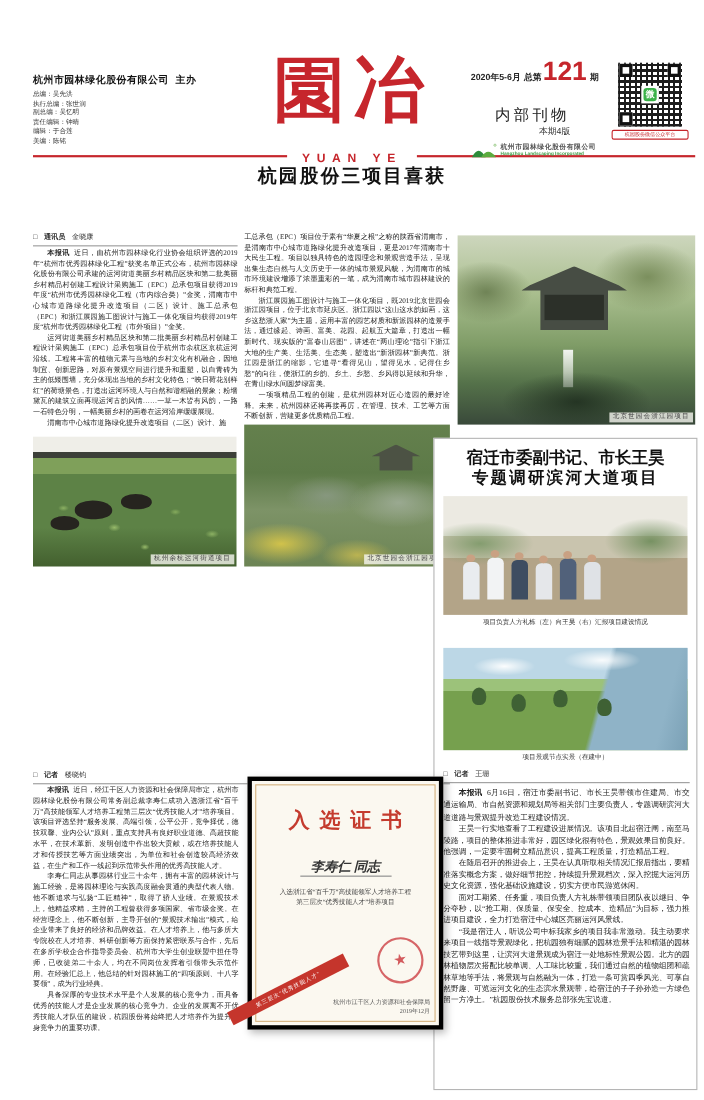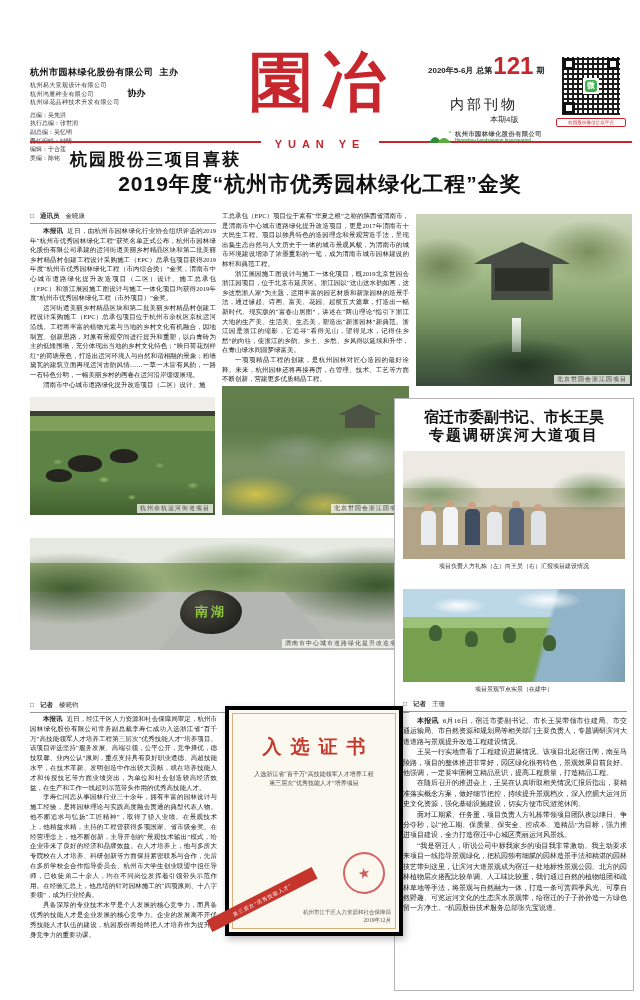--- a/index.html
+++ b/index.html
@@ -42,21 +42,21 @@
     repeating-linear-gradient(90deg,#1c1c1c 0 2px,rgba(255,255,255,.92) 2px 5px); }
   .qr i { position:absolute; width:12px; height:12px; border:3px solid #111; background:#fff; }
   .qr i.c1{left:1px;top:1px;} .qr i.c2{right:1px;top:1px;} .qr i.c3{left:1px;bottom:1px;}
   .qr-center { position:absolute; left:21px; top:21px; width:16px; height:16px; background:#fff;
     display:flex; align-items:center; justify-content:center; }
   .qr-center b { width:12px; height:12px; background:#3cb24a; border-radius:3px; color:#fff;
     font:bold 8px/12px "Liberation Sans",sans-serif; text-align:center; }
   .qr-cap { margin-top:3px; border:1px solid #c6262c; border-radius:2px; color:#c6262c;
     font:4.6px/7px "Liberation Sans",sans-serif; text-align:center; padding:0 1px; }
   
-  .hl1 { position:absolute; left:70px; top:150px; width:500px; 
+  .hl1 { position:absolute; left:70px; top:150px; width:500px; text-align:center;
     font:bold 17px/20px "Liberation Sans",sans-serif; color:#111; letter-spacing:2px; }
   .hl2 { position:absolute; left:30px; top:171px; width:580px; text-align:center;
     font:bold 21px/26px "Liberation Sans",sans-serif; color:#111; letter-spacing:1px; }
   
   .byline { font:6.5px/9px "Liberation Serif",serif; color:#333;
     border-bottom:1px solid #999; padding-bottom:3px; }
   .byline b { font-weight:bold; margin-right:6px; }
   .byline-1 { position:absolute; left:30px; top:211px; width:186px; }
   .col { position:absolute; overflow:hidden; text-align:justify; }
   .col p, .r-text p, .l-text p { text-indent:2em; }
@@ -169,28 +169,20 @@
 </style>
 </head>
 <body>
 
 <div class="page">
 
   <div class="masthead-left">
     <div class="sponsor-row">
       <span>杭州市园林绿化股份有限公司</span><span class="sponsor-role">主办</span>
     </div>
-    <div class="co-row">
-      <div class="co-list">
-          <p>杭州易大景观设计有限公司</p>
-          <p>杭州鸿雁种业有限公司</p>
-          <p>杭州绿花品种技术开发有限公司</p>
-        </div>
-      <div class="co-label">协办</div>
-    </div>
     <div class="staff-list">
         <p>总编：吴先洪</p>
         <p>执行总编：张世润</p>
         <p>副总编：吴忆明</p>
         <p>责任编辑：钟晴</p>
         <p>编辑：于合莲</p>
         <p>美编：陈铭</p>
       </div>
   </div>
 
@@ -230,21 +222,20 @@
       <i class="c2"></i>
       <i class="c3"></i>
       <span class="qr-center">
           <b>微</b>
         </span>
     </div>
     <div class="qr-cap">杭园股份微信公众平台</div>
   </div>
 
   <div class="hl1">杭园股份三项目喜获</div>
-  <div class="hl2">2019年度“杭州市优秀园林绿化工程”金奖</div>
 
   <div class="byline byline-1">
     <b>□</b><b>通讯员</b><span>金晓康</span>
   </div>
 
   <div class="col col-1">
     <p><span class="lede">本报讯</span><span>近日，由杭州市园林绿化行业协会组织评选的2019年“杭州市优秀园林绿化工程”获奖名单正式公布，杭州市园林绿化股份有限公司承建的运河街道美丽乡村精品区块和第二批美丽乡村精品村创建工程设计采购施工（EPC）总承包项目获得2019年度“杭州市优秀园林绿化工程（市内综合类）”金奖，渭南市中心城市道路绿化提升改造项目（二区）设计、施工总承包（EPC）和浙江展园施工图设计与施工一体化项目均获得2019年度“杭州市优秀园林绿化工程（市外项目）”金奖。</span></p>
     <div>
         <p>运河街道美丽乡村精品区块和第二批美丽乡村精品村创建工程设计采购施工（EPC）总承包项目位于杭州市余杭区京杭运河沿线。工程将丰富的植物元素与当地的乡村文化有机融合，因地制宜、创新思路，对原有景观空间进行提升和重塑，以白青砖为主的低矮围墙，充分体现出当地的乡村文化特色；“映日荷花别样红”的荷塘景色，打造出运河环境人与自然和谐相融的景象；粉墙黛瓦的建筑立面再现运河古韵风情……一草一木皆有风韵，一路一石特色分明，一幅美丽乡村的画卷在运河沿岸缓缓展现。</p>
         <p>渭南市中心城市道路绿化提升改造项目（二区）设计、施</p>
@@ -266,27 +257,20 @@
   <div class="photo photo-lotus">
     <div class="lotus-dots"></div>
     <div class="buffalo bf1"></div>
     <div class="buffalo bf2"></div>
     <div class="buffalo bf3"></div>
     <span class="ph-cap">杭州余杭运河街道项目</span>
   </div>
   <div class="photo photo-garden">
     <div class="garden-pav"></div>
     <span class="ph-cap">北京世园会浙江园项目</span>
-  </div>
-  <div class="photo photo-road">
-    <div class="road"></div>
-    <div class="stone">
-        <span>南湖</span>
-      </div>
-    <span class="ph-cap">渭南市中心城市道路绿化提升改造项目</span>
   </div>
 
   <div class="right-box">
     <div class="r-hl line2">专题调研滨河大道项目</div>
     <div class="r-hl line1">宿迁市委副书记、市长王昊</div>
 
     <div class="photo photo-visit">
       <div class="people">
         <span class="person p1"></span>
         <span class="person p2"></span>
@@ -326,20 +310,21 @@
   <div class="l-text">
     <p><span class="lede">本报讯</span><span>近日，经江干区人力资源和社会保障局审定，杭州市园林绿化股份有限公司常务副总裁李寿仁成功入选浙江省“百千万”高技能领军人才培养工程第三层次“优秀技能人才”培养项目。该项目评选坚持“服务发展、高端引领，公平公开，竞争择优，德技双馨、业内公认”原则，重点支持具有良好职业道德、高超技能水平，在技术革新、发明创造中作出较大贡献，或在培养技能人才和传授技艺等方面业绩突出，为单位和社会创造较高经济效益，在生产和工作一线起到示范带头作用的优秀高技能人才。</span></p>
     <div>
         <p>李寿仁同志从事园林行业三十余年，拥有丰富的园林设计与施工经验，是将园林理论与实践高度融会贯通的典型代表人物。他不断追求与弘扬“工匠精神”，取得了骄人业绩。在景观技术上，他精益求精，主持的工程曾获得多项国家、省市级金奖。在经营理念上，他不断创新，主导开创的“景观技术输出”模式，给企业带来了良好的经济和品牌效益。在人才培养上，他与多所大专院校在人才培养、科研创新等方面保持紧密联系与合作，先后在多所学校企合作指导委员会、杭州市大学生创业联盟中担任导师，已收徒弟二十余人，均在不同岗位发挥着引领带头示范作用。在经验汇总上，他总结的针对园林施工的“四项原则、十八字要领”，成为行业经典。</p>
         <p>具备深厚的专业技术水平是个人发展的核心竞争力，而具备优秀的技能人才是企业发展的核心竞争力。企业的发展离不开优秀技能人才队伍的建设，杭园股份将始终把人才培养作为提升自身竞争力的重要功课。</p>
       </div>
   </div>
 
   <div class="cert">
     <div class="cert-title">入选证书</div>
+    <div class="cert-name"><u>李寿仁 同志</u></div>
     <div class="cert-body">
       <div>入选浙江省“百千万”高技能领军人才培养工程</div>
       <div>第三层次“优秀技能人才”培养项目</div>
     </div>
     <div class="ribbon">
         <span>第三层次“优秀技能人才”</span>
       </div>
     <div class="stamp">★</div>
     <div class="cert-footer">
       <div>杭州市江干区人力资源和社会保障局</div>

